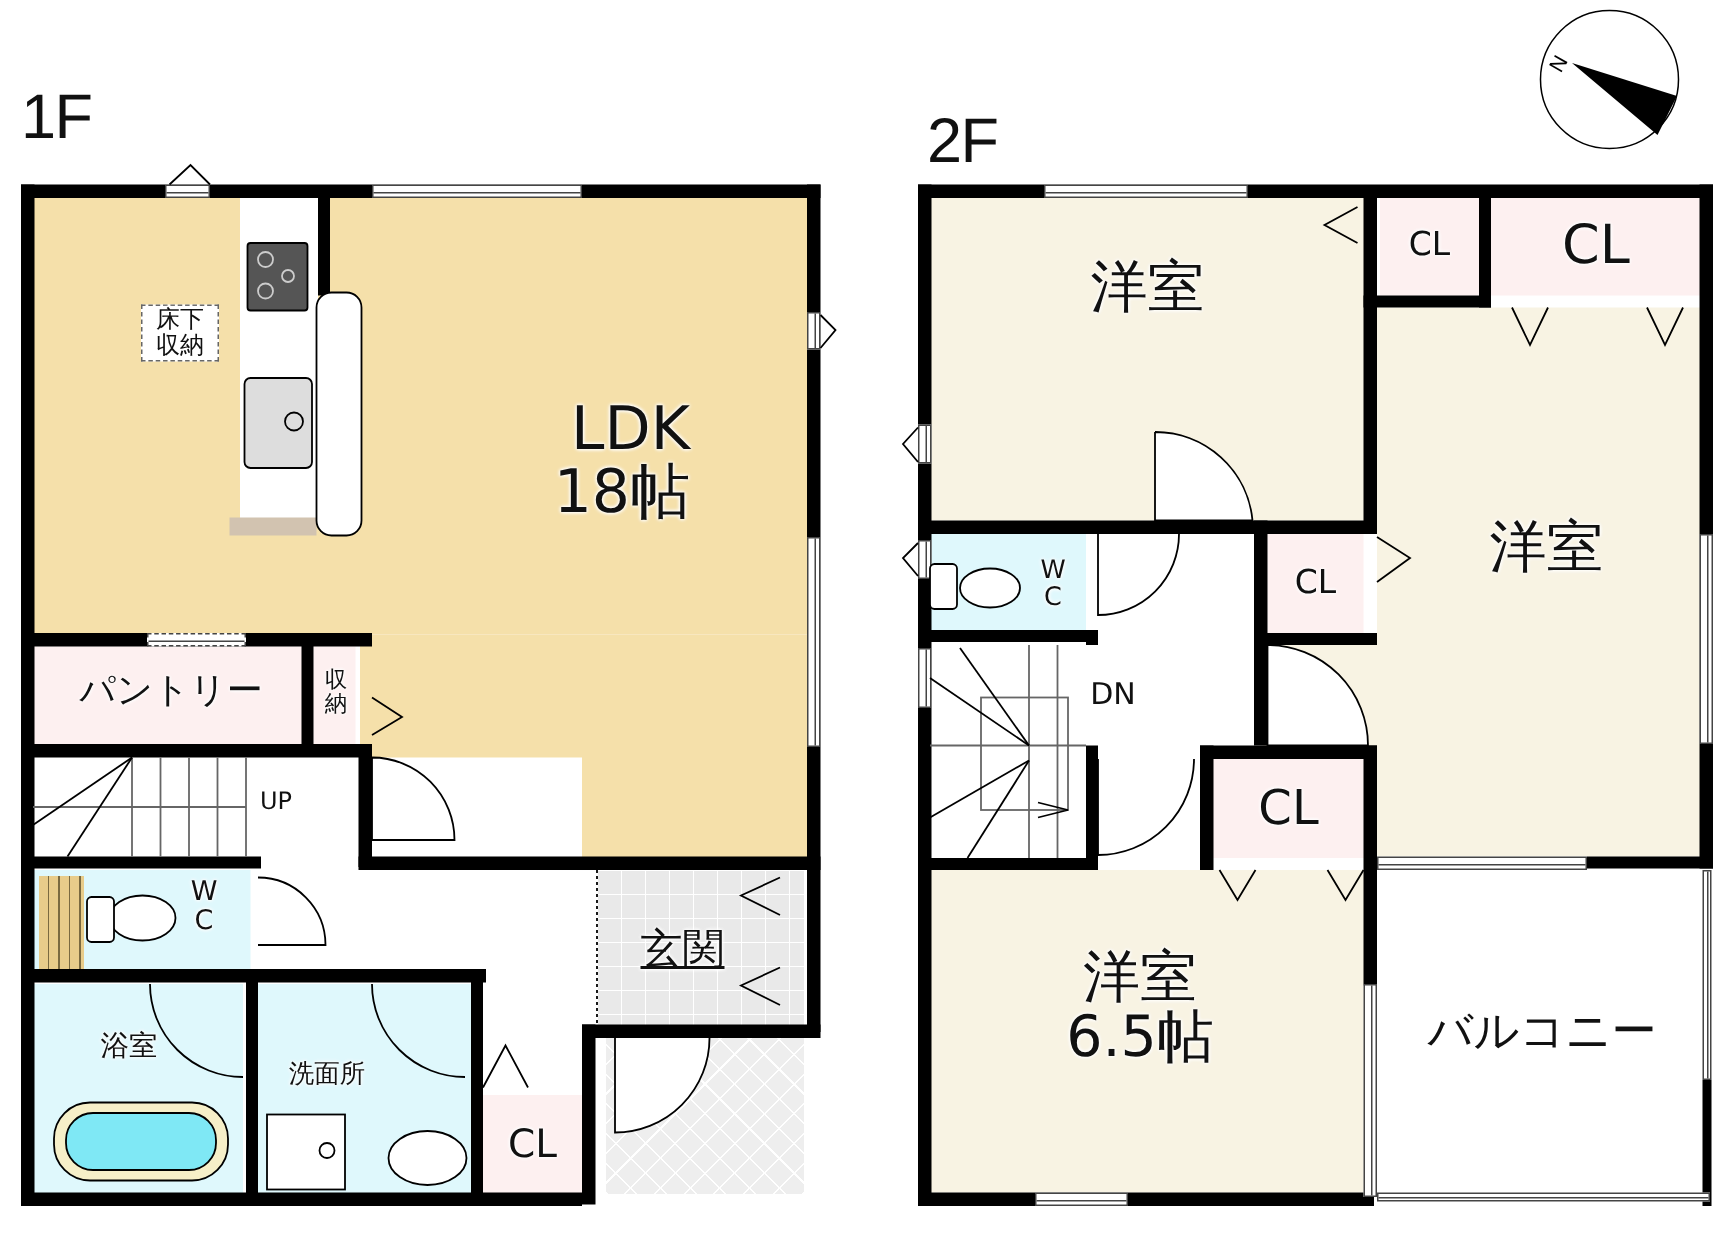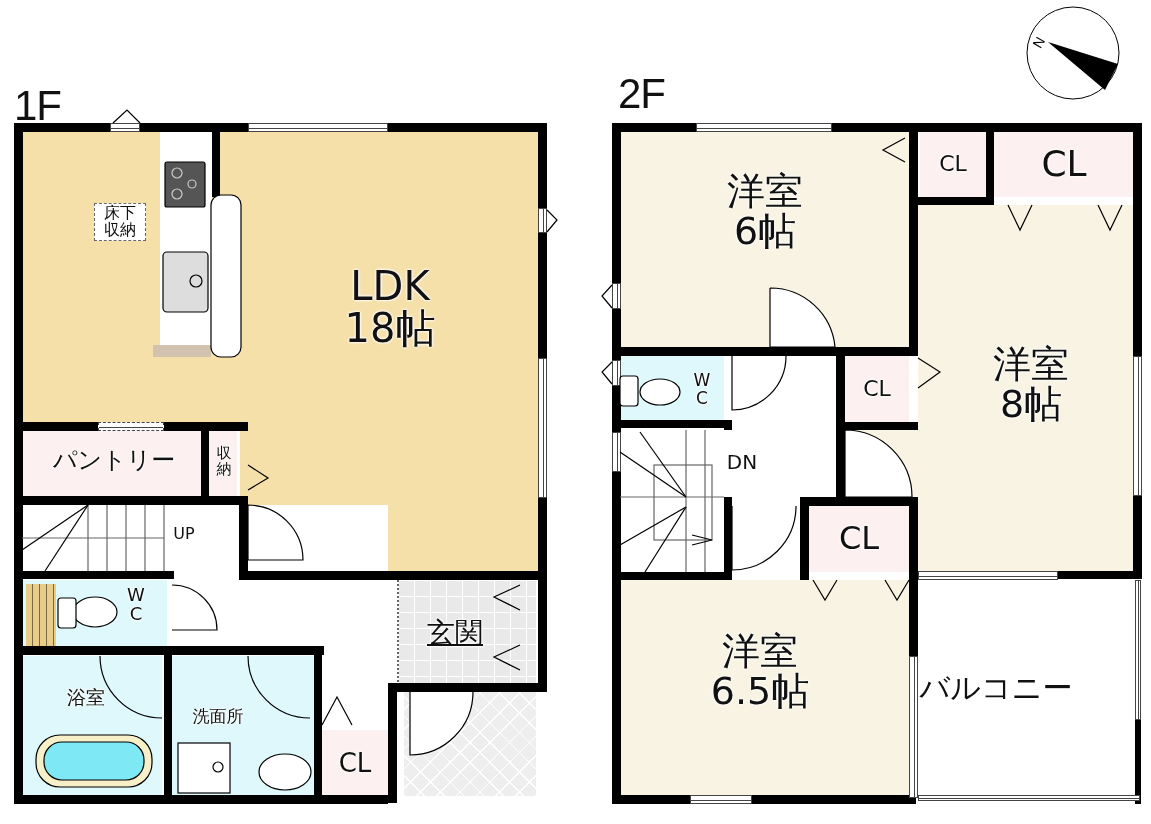--- a/index.html
+++ b/index.html
@@ -19,21 +19,21 @@
 <body>
 
 <div class="abs" style="left:1024px;top:4px;width:98px;height:98px;">
   <svg width="98" height="98">
     <circle cx="49" cy="49" r="46" fill="#fff" stroke="#000" stroke-width="1"></circle>
     <polygon points="24,38 94,60 81,86" fill="#000"></polygon>
     <text x="10" y="42" font-size="14" font-family="Liberation Sans, sans-serif" transform="rotate(-60 16 38)">N</text>
   </svg>
 </div>
 
-<div class="floor-label" style="left:14px;top:82px;text-align:right;">1F</div>
+<div class="floor-label" style="left:14px;top:54px;text-align:right;">1F</div>
 <div class="floor-label" style="left:618px;top:70px;">2F</div>
 
 <div class="abs" style="left:0;top:0;width:580px;height:824px;">
 
   <div class="room" style="left:22px;top:131px;width:518px;height:292px;background:#f5e0aa;"></div>
   <div class="room" style="left:240px;top:423px;width:300px;height:150px;background:#f5e0aa;"></div>
   <div class="room" style="left:160px;top:131px;width:52px;height:218px;background:#fff;"></div>
   <div class="room" style="left:22px;top:431px;width:180px;height:66px;background:#fdf0f0;"></div>
   <div class="room" style="left:209px;top:431px;width:28px;height:66px;background:#fdf0f0;"></div>
   <div class="room" style="left:22px;top:505px;width:366px;height:70px;background:#fff;"></div>
@@ -64,21 +64,21 @@
   <div class="wall" style="left:314px;top:646px;width:8px;height:155px;"></div>
   <div class="wall" style="left:388px;top:683px;width:159px;height:9px;"></div>
   <div class="wall" style="left:388px;top:683px;width:9px;height:120px;"></div>
 
   <div class="win h" style="left:248px;top:123px;width:140px;height:9px;"></div>
   <div class="win h" style="left:110px;top:123px;width:30px;height:9px;"></div>
   <div class="win v" style="left:538px;top:358px;width:9px;height:140px;"></div>
   <div class="win v" style="left:538px;top:208px;width:9px;height:25px;"></div>
   <div class="win h" style="left:98px;top:422px;width:66px;height:9px;border-style:dashed;"></div>
 
-  <div class="lbl" style="left:320px;top:265px;width:140px;font-size:40px;">
+  <div class="lbl" style="left:320px;top:265px;width:140px;font-size:40px;text-align:right;">
     <div>LDK</div>
     <div>18帖</div>
   </div>
   <div class="lbl" style="left:94px;top:203px;width:50px;font-size:16px;border:1px dashed #666;background:#fff;padding:1px 0;">
     <div>床下</div>
     <div>収納</div>
   </div>
   <div class="lbl" style="left:30px;top:448px;width:168px;font-size:24px;">パントリー</div>
   <div class="lbl" style="left:209px;top:446px;width:30px;font-size:15px;">
     <div>収</div>
@@ -134,40 +134,38 @@
   <div class="win v" style="left:909px;top:656px;width:9px;height:142px;"></div>
   <div class="win h" style="left:690px;top:795px;width:62px;height:9px;"></div>
   <div class="win v" style="left:612px;top:283px;width:9px;height:26px;"></div>
   <div class="win v" style="left:612px;top:360px;width:9px;height:26px;"></div>
   <div class="win v" style="left:612px;top:432px;width:9px;height:40px;"></div>
   <div class="win h" style="left:918px;top:795px;width:222px;height:6px;"></div>
   <div class="win v" style="left:1135px;top:580px;width:6px;height:140px;"></div>
 
   <div class="lbl" style="left:700px;top:172px;width:130px;font-size:38px;">
     <div>洋室</div>
-    <div>6帖</div>
   </div>
   <div class="lbl" style="left:966px;top:345px;width:130px;font-size:38px;">
     <div>洋室</div>
-    <div>8帖</div>
   </div>
   <div class="lbl" style="left:690px;top:632px;width:140px;font-size:38px;">
     <div>洋室</div>
     <div>6.5帖</div>
   </div>
   <div class="lbl" style="left:920px;top:152px;width:66px;font-size:22px;">CL</div>
   <div class="lbl" style="left:994px;top:145px;width:140px;font-size:36px;">CL</div>
   <div class="lbl" style="left:845px;top:377px;width:64px;font-size:22px;">CL</div>
   <div class="lbl" style="left:808px;top:522px;width:102px;font-size:32px;">CL</div>
   <div class="lbl" style="left:688px;top:372px;width:28px;font-size:17px;">
     <div>W</div>
     <div>C</div>
   </div>
   <div class="lbl" style="left:722px;top:452px;width:40px;font-size:20px;">DN</div>
-  <div class="lbl" style="left:896px;top:672px;width:200px;font-size:30px;">バルコニー</div>
+  <div class="lbl" style="left:928px;top:672px;width:200px;font-size:30px;">バルコニー</div>
 </div>
 
 <svg width="1151" height="824" style="pointer-events:none;">
   <g fill="none" stroke="#000" stroke-width="1.2">
 
     <rect x="165" y="162" width="40" height="45" fill="#555" rx="2"></rect>
     <circle cx="177" cy="173" r="5" stroke="#ccc"></circle>
       <circle cx="177" cy="194" r="5" stroke="#ccc"></circle>
       <circle cx="192" cy="184" r="4" stroke="#ccc"></circle>
     <rect x="163" y="252" width="45" height="60" fill="#ddd" rx="4"></rect>

